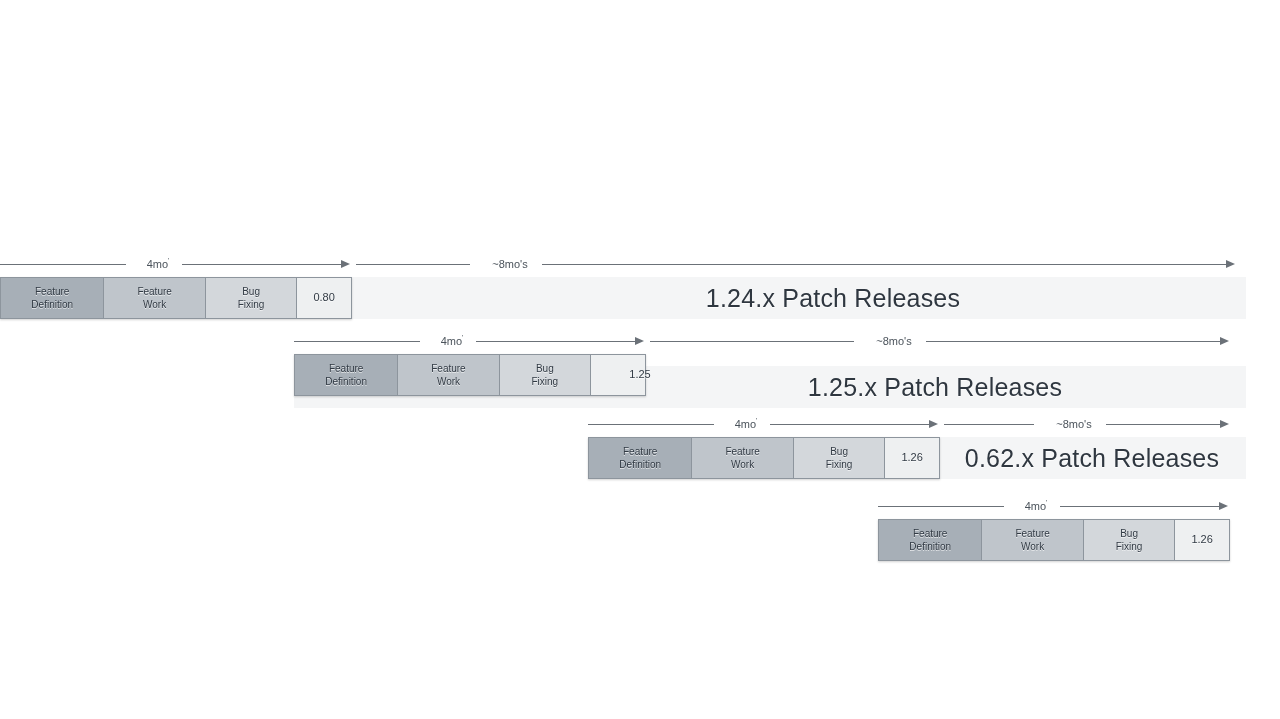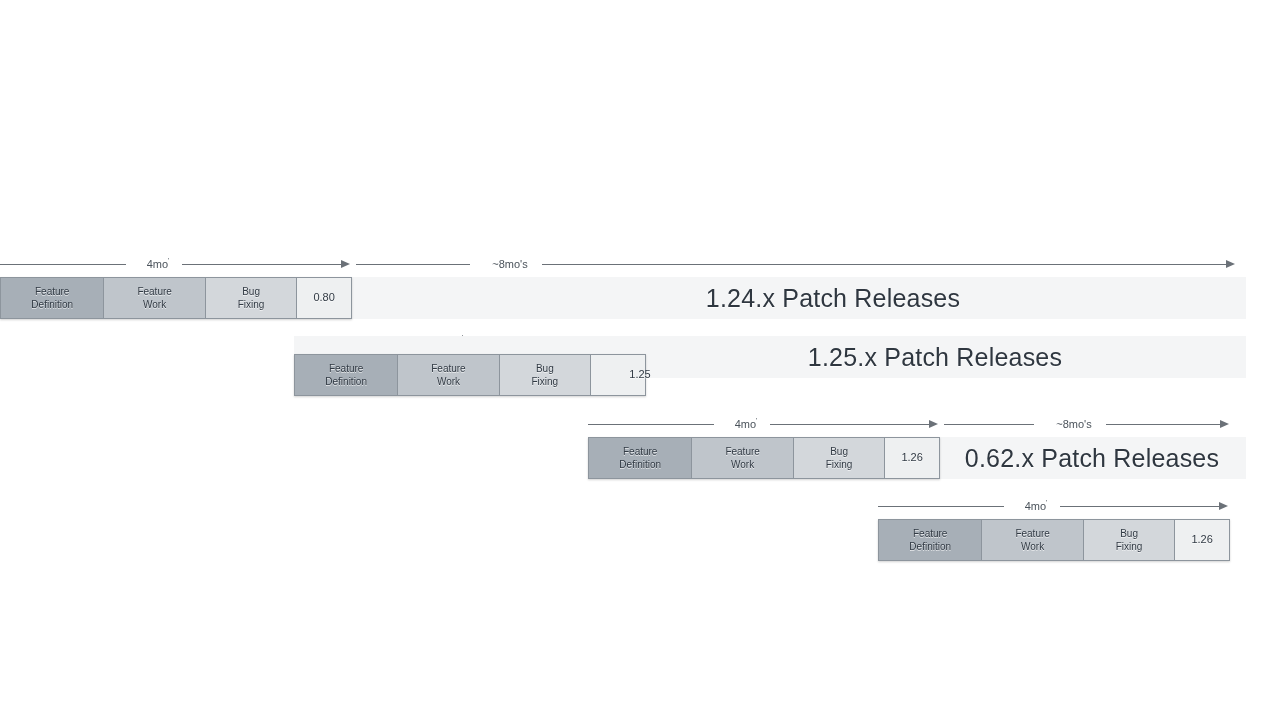--- a/index.html
+++ b/index.html
@@ -164,21 +164,21 @@
       <div class="arrowhead" style="left:341px;"></div>
     </div>
 
     <div class="measure" style="left:650px; top:332px; width:586px;">
       <div class="line" style="left:0px; width:210px;"></div>
       <div class="mlabel" style="left:204px; width:72px;">~8mo's</div>
       <div class="line" style="left:276px; width:295px;"></div>
       <div class="arrowhead" style="left:570px;"></div>
     </div>
 
-    <div class="patch-band" style="left:294px; top:336px; width:952px; height:42px;align-items:center;">
+    <div class="patch-band" style="left:294px; top:366px; width:952px; height:42px;align-items:center;">
       <span class="patch-band-label" style="margin-left:330px;">1.25.x Patch Releases</span>
     </div>
 
     <div class="phase-strip" style="left:294px; top:354px; width:352px; height:42px;">
       <div class="phase-box ph-def" style="width:104px;">
         <span>Feature</span>
         <span>Definition</span>
       </div>
       <div class="phase-box ph-work" style="width:102px;">
         <span>Feature</span>

